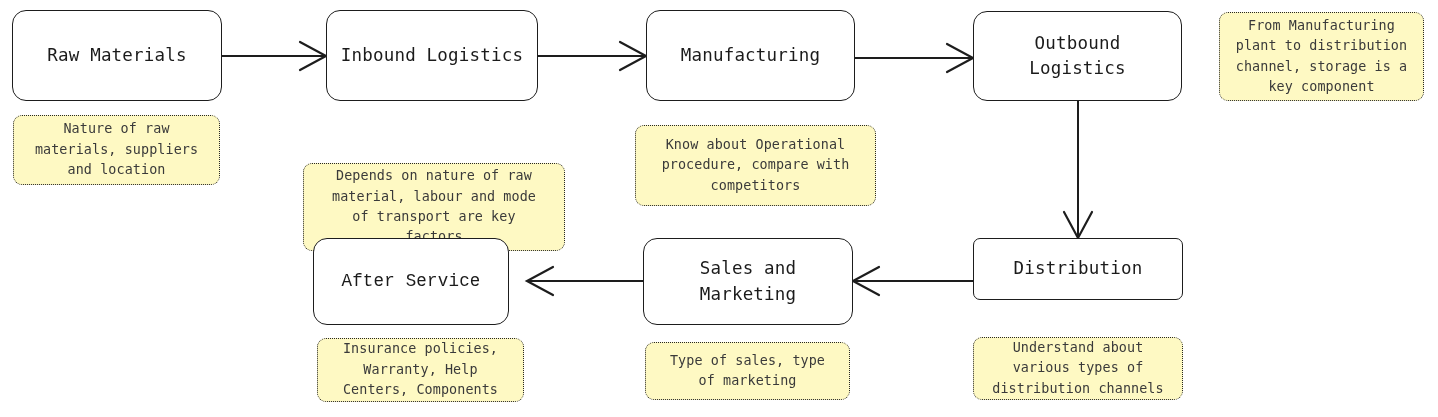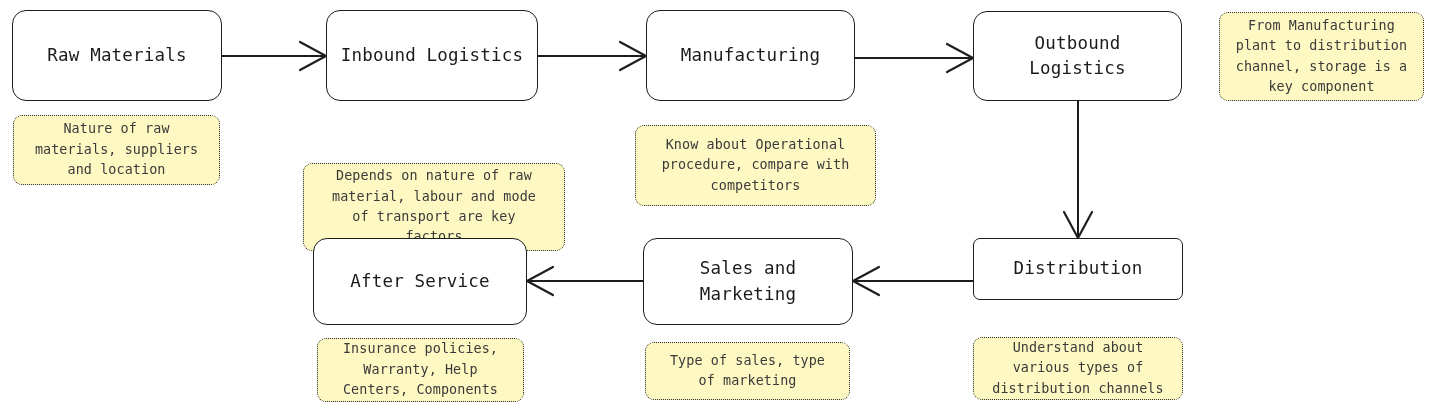--- a/index.html
+++ b/index.html
@@ -119,21 +119,21 @@
     <span>Outbound
 Logistics</span>
   </div>
   <div class="node" style="left:973px;top:238px;width:210px;height:62px;border-radius:7px;">
     <span>Distribution</span>
   </div>
   <div class="node" style="left:643px;top:238px;width:210px;height:87px;">
     <span>Sales and
 Marketing</span>
   </div>
-  <div class="node" style="left:313px;top:238px;width:214px;height:87px;">
+  <div class="node" style="left:313px;top:238px;width:196px;height:87px;font-family:Liberation Mono, monospace;">
     <span>After Service</span>
   </div>
 
   <div class="note" style="left:13px;top:115px;width:207px;height:70px;">
     <span>Nature of raw
 materials, suppliers
 and location</span>
   </div>
   <div class="note" style="left:303px;top:115px;width:262px;height:88px;margin-top:48px;">
     <span>Depends on nature of raw

